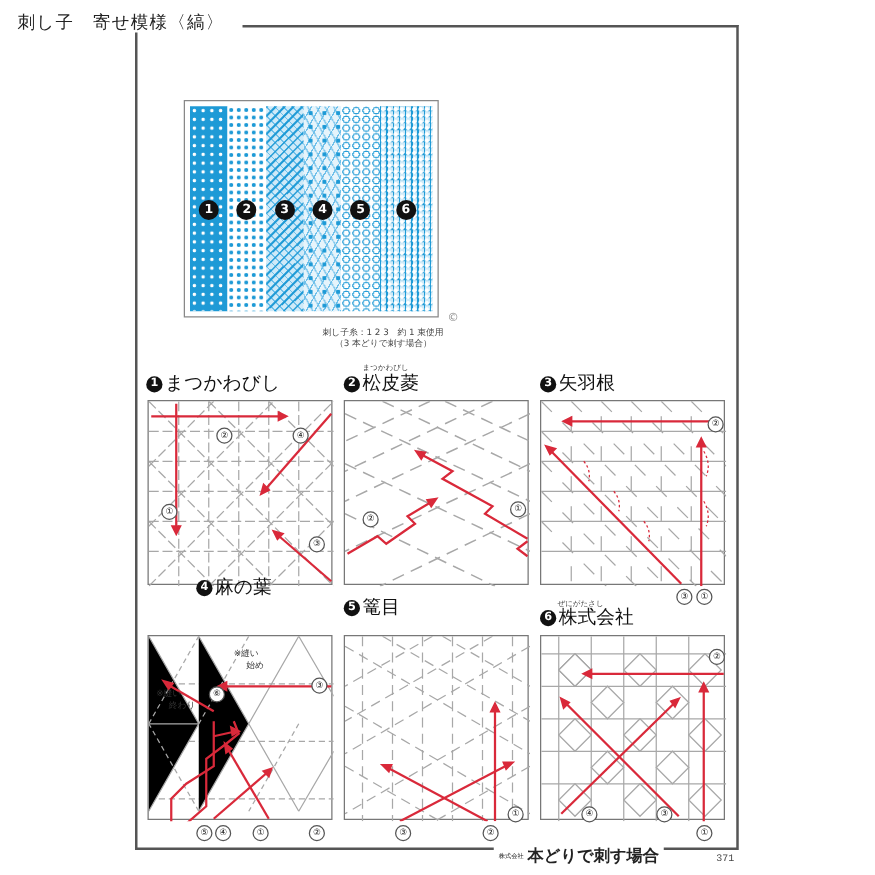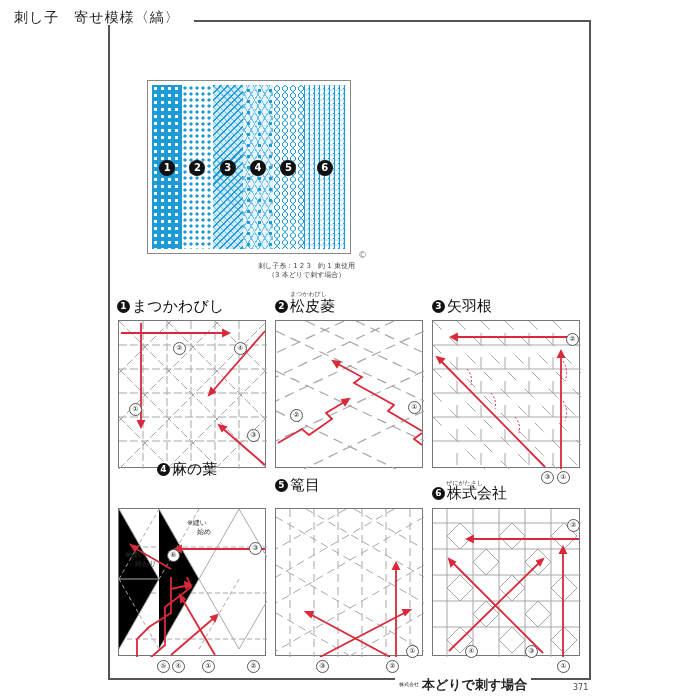--- a/index.html
+++ b/index.html
@@ -17,21 +17,21 @@
   .photo-note{position:absolute;left:258px;top:262px;font-size:7px;line-height:9px;color:#444;}
   .section-title{position:absolute;font-size:15px;color:#111;}
   .section-title .badge{display:inline-block;width:13px;height:13px;border-radius:50%;background:#111;color:#fff;font-size:9px;font-weight:bold;text-align:center;line-height:13px;vertical-align:2px;margin-right:2px;}
   .ruby{position:absolute;font-size:6px;color:#444;}
   .diagram{position:absolute;width:148px;height:148px;border:1.5px solid #777;box-sizing:border-box;background:#fff;}
   .diagram svg{position:absolute;left:0;top:0;}
   .step{position:absolute;width:11px;height:11px;border:1px solid #555;border-radius:50%;background:#fff;font-size:7px;line-height:11px;text-align:center;color:#222;}
   .note{position:absolute;font-size:7px;line-height:9px;color:#333;}
   .footer-brand{position:absolute;left:395px;top:676px;font-size:13px;font-weight:bold;color:#222;background:#fff;padding:0 4px;}
   .footer-brand small{font-size:5px;font-weight:normal;margin-right:3px;vertical-align:3px;}
-  .page-num{position:absolute;left:573px;top:683px;font-size:8px;color:#444;}
+  .page-num{position:absolute;left:573px;top:683px;font-size:8px;color:#444;font-family:Liberation Mono, monospace;}
 </style>
 </head>
 <body>
 
 <div class="frame"></div>
 <div class="title-line" style="left:108px;width:130px;"></div>
 <div class="title-line" style="left:462px;width:129px;"></div>
 <div class="page-title"><span>刺し子　寄せ模様〈縞〉</span></div>
 
 <div class="intro">

